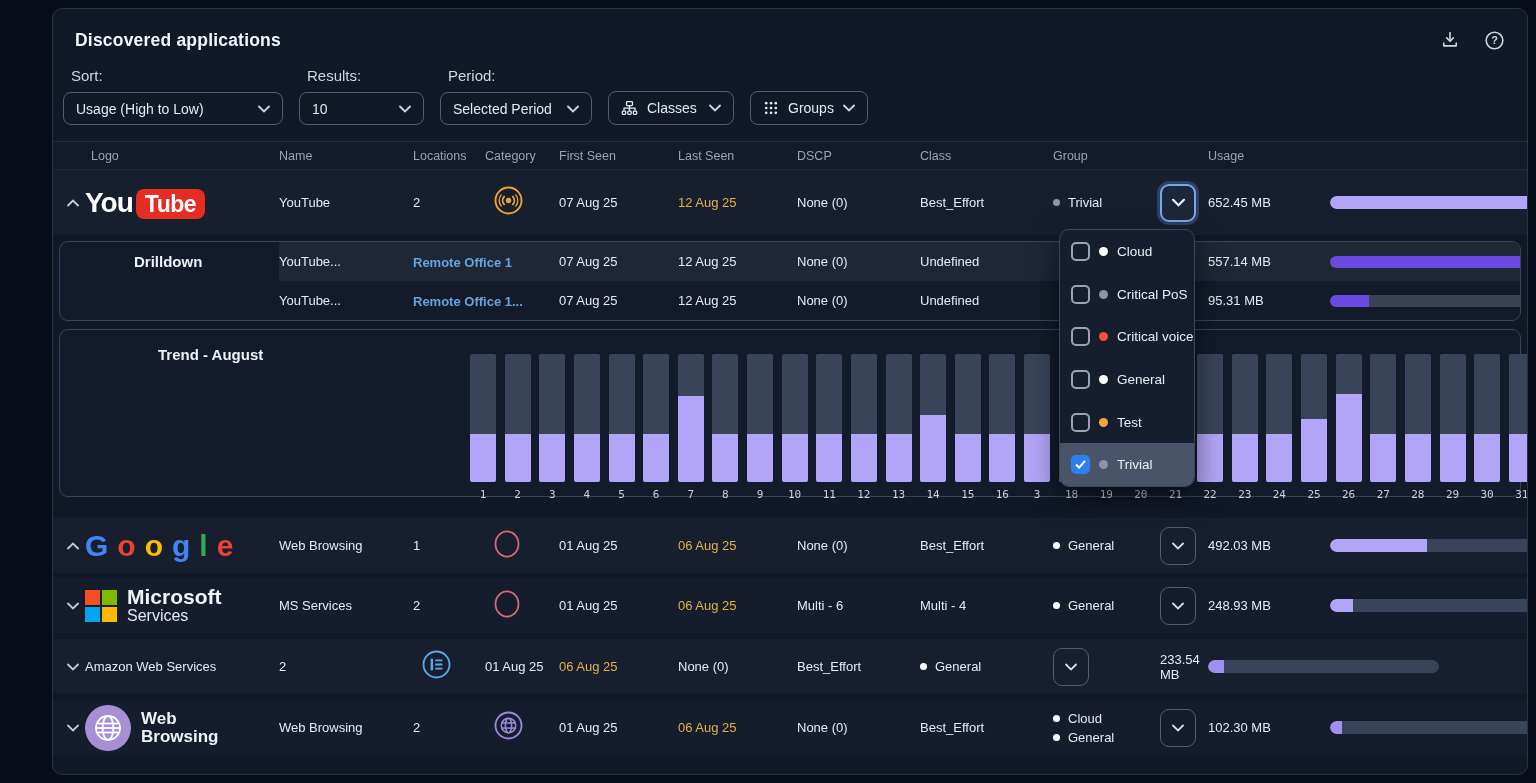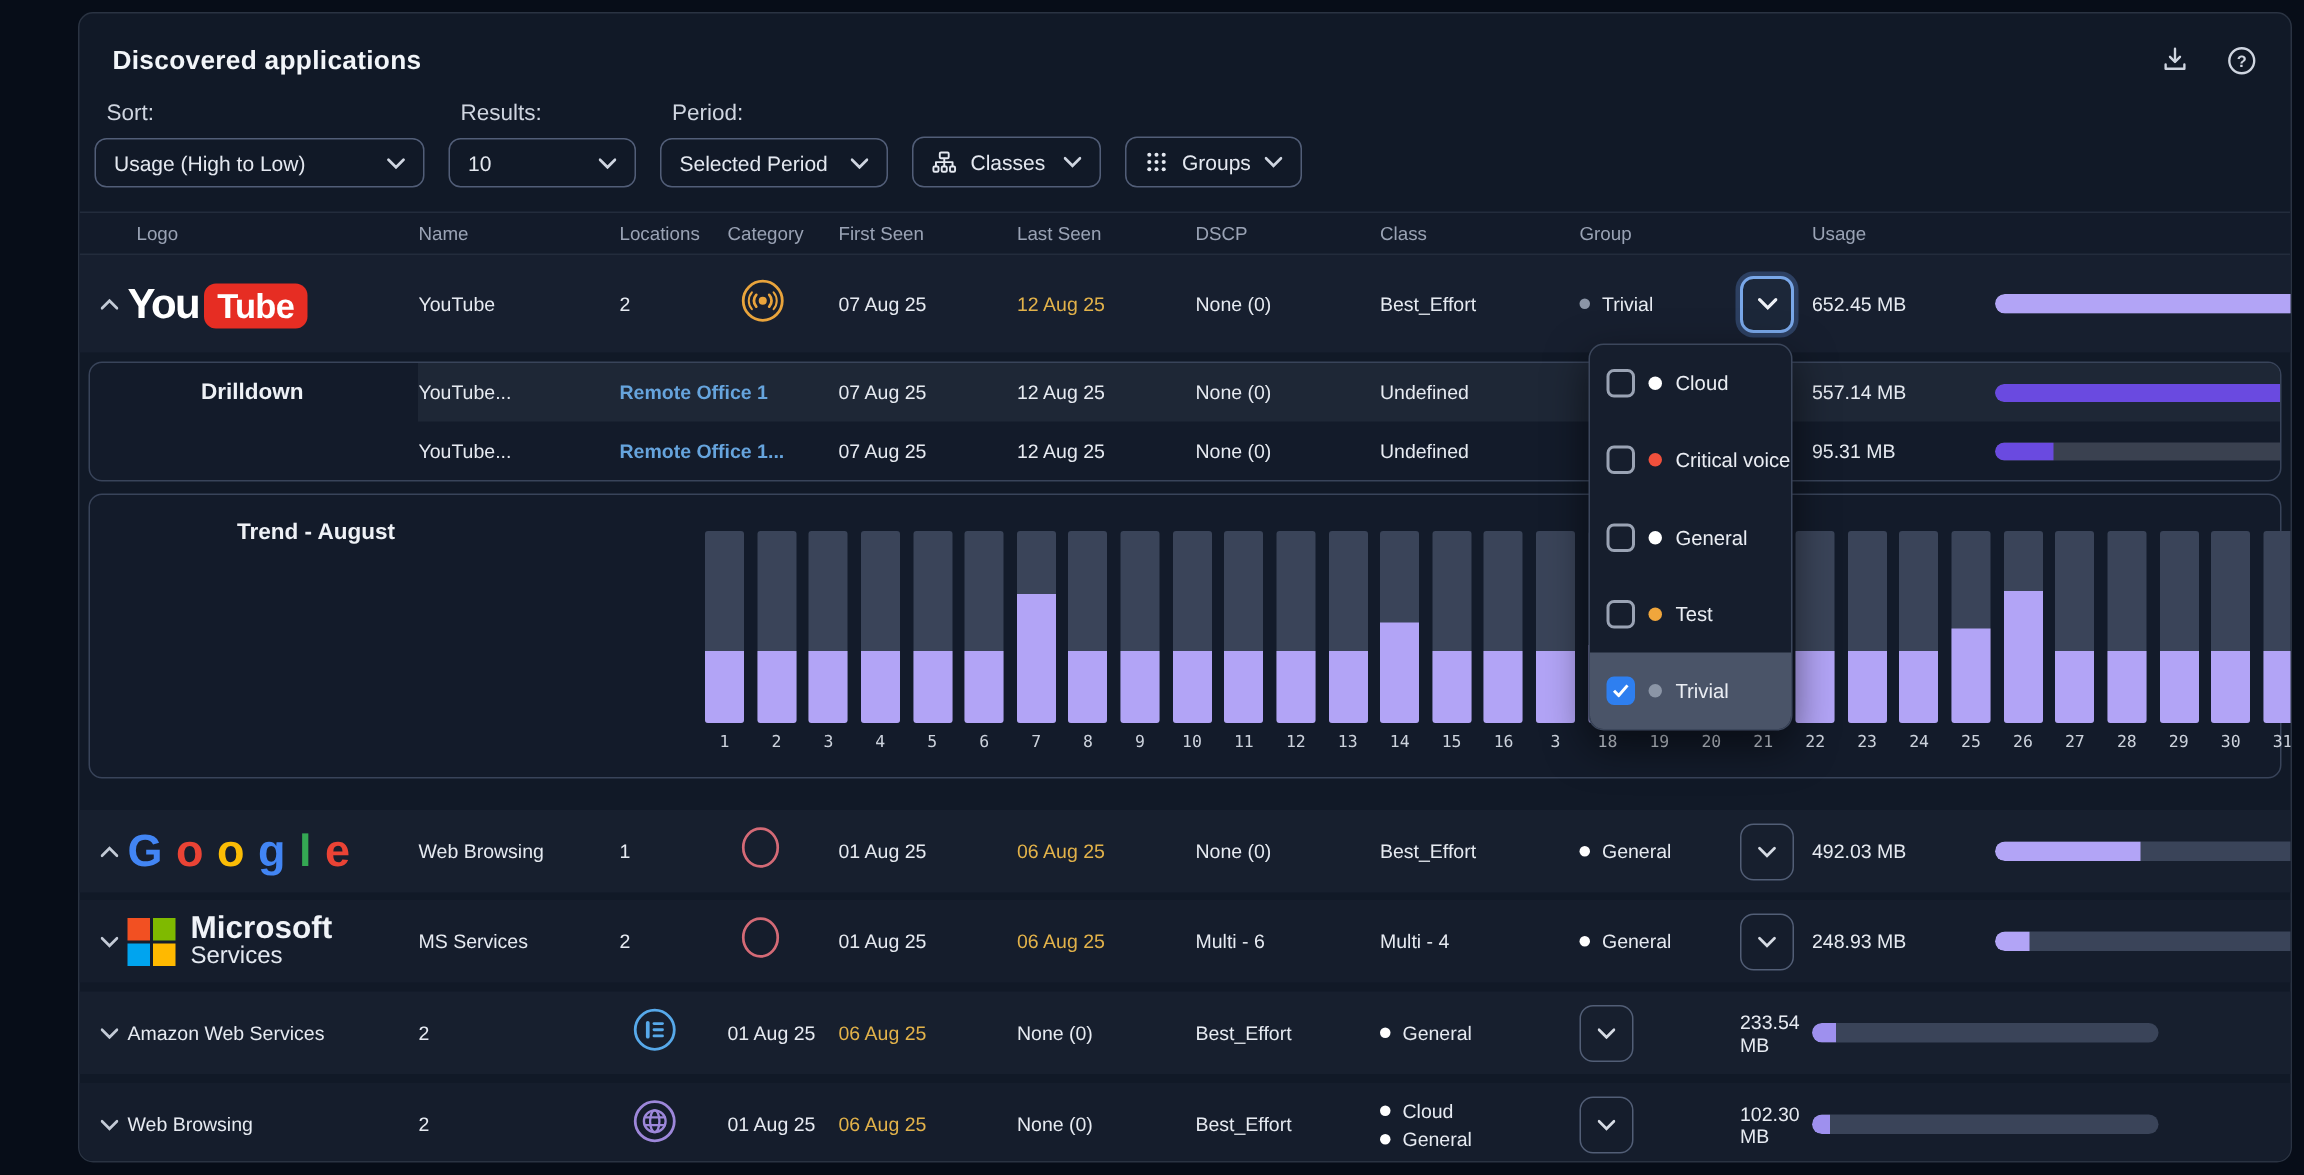--- a/index.html
+++ b/index.html
@@ -84,21 +84,21 @@
   .wb-l1,.wb-l2{font-size:17px;font-weight:700;color:#f0f3f8;}
 
   
   .sub-panel{margin:6px 6px 0 6px;border:1px solid var(--line);border-radius:9px;background:var(--bg-sub);overflow:hidden;}
   .dd-row{display:grid;grid-template-columns:219px 134px 72px 74px 119px 119px 123px 133px 107px 48px 122px 1fr;align-items:center;height:39px;padding-right:5px;}
   .dd-row.r1{background:linear-gradient(90deg,transparent 219px,var(--bg-sub-row1) 219px);}
   .dd-title{font-size:15px;font-weight:700;color:#eef1f6;padding-left:74px;}
   .loc-link{color:var(--link);font-weight:700;font-size:13px;cursor:pointer;white-space:nowrap;}
 
   
-  .trend{position:relative;margin:8px 6px 0 6px;height:190px;border:1px solid var(--line);border-radius:9px;background:var(--bg-sub);}
+  .trend{position:relative;margin:8px 6px 0 6px;height:168px;border:1px solid var(--line);border-radius:9px;background:var(--bg-sub);}
   .trend-title{position:absolute;left:98px;top:16px;font-size:15px;font-weight:700;color:#eef1f6;}
   .ylabels{position:absolute;left:260px;top:20px;width:118px;display:flex;flex-direction:column;align-items:flex-end;gap:15px;font-family:"DejaVu Sans Mono",monospace;font-size:12px;line-height:12px;color:#dde2ea;letter-spacing:1px;}
   .bars{position:absolute;left:410px;top:24px;width:1065px;height:128px;display:flex;justify-content:space-between;}
   .bar-col{position:relative;width:26px;height:128px;}
   .bar-trackv{position:absolute;inset:0;background:var(--track);border-radius:2px;}
   .bar-fillv{position:absolute;left:0;right:0;bottom:0;background:var(--purple-light);border-radius:0 0 2px 2px;}
   .bar-xlabel{position:absolute;top:134px;width:100%;text-align:center;font-family:"DejaVu Sans Mono",monospace;font-size:11px;color:#ccd2dc;}
 
   
   .after-trend{height:21px;}
@@ -605,20 +605,35 @@
         </div>
     </div>
     <div class="sep6"></div>
 
     <div class="row alt">
       <div class="c-chev">
         <svg width="12" height="8" viewBox="0 0 12 8" fill="none" stroke="#c3cad6" stroke-width="1.8" stroke-linecap="round">
             <polyline points="1,1.5 6,6.5 11,1.5"></polyline>
           </svg>
       </div>
+      <div class="c-logo">
+        <span class="web-circle">
+          <svg width="30" height="30" viewBox="0 0 30 30" fill="none" stroke="#ffffff" stroke-width="1.8">
+              <circle cx="15" cy="15" r="12"></circle>
+              <ellipse cx="15" cy="15" rx="5.5" ry="12"></ellipse>
+              <path d="M3.5 10.5h23"></path>
+              <path d="M3.5 19.5h23"></path>
+              <path d="M3 15h24"></path>
+            </svg>
+        </span>
+        <span class="logo-stack">
+            <span class="wb-l1">Web</span>
+            <span class="wb-l2">Browsing</span>
+          </span>
+      </div>
       <div class="cell">Web Browsing</div>
       <div class="cell">2</div>
       <div class="c-cat">
         <svg width="31" height="31" viewBox="0 0 30 30" fill="none" stroke="#9d87da" stroke-width="1.5">
             <circle cx="15" cy="15" r="12.6" stroke-width="1.8"></circle>
             <circle cx="15" cy="15" r="7"></circle>
             <ellipse cx="15" cy="15" rx="3" ry="7"></ellipse>
             <path d="M8 12.5h14"></path>
             <path d="M8 17.5h14"></path>
           </svg>
@@ -653,20 +668,25 @@
     </div>
 
     <div class="menu">
         <div class="dd-item">
           <span class="cb"></span>
           <span class="dot" style="background:#ffffff"></span>
           <span class="dd-label">Cloud</span>
         </div>
         <div class="dd-item">
           <span class="cb"></span>
+          <span class="dot" style="background:#8b95a6"></span>
+          <span class="dd-label">Critical PoS</span>
+        </div>
+        <div class="dd-item">
+          <span class="cb"></span>
           <span class="dot" style="background:#f0503c"></span>
           <span class="dd-label">Critical voice</span>
         </div>
         <div class="dd-item">
           <span class="cb"></span>
           <span class="dot" style="background:#ffffff"></span>
           <span class="dd-label">General</span>
         </div>
         <div class="dd-item">
           <span class="cb"></span>

